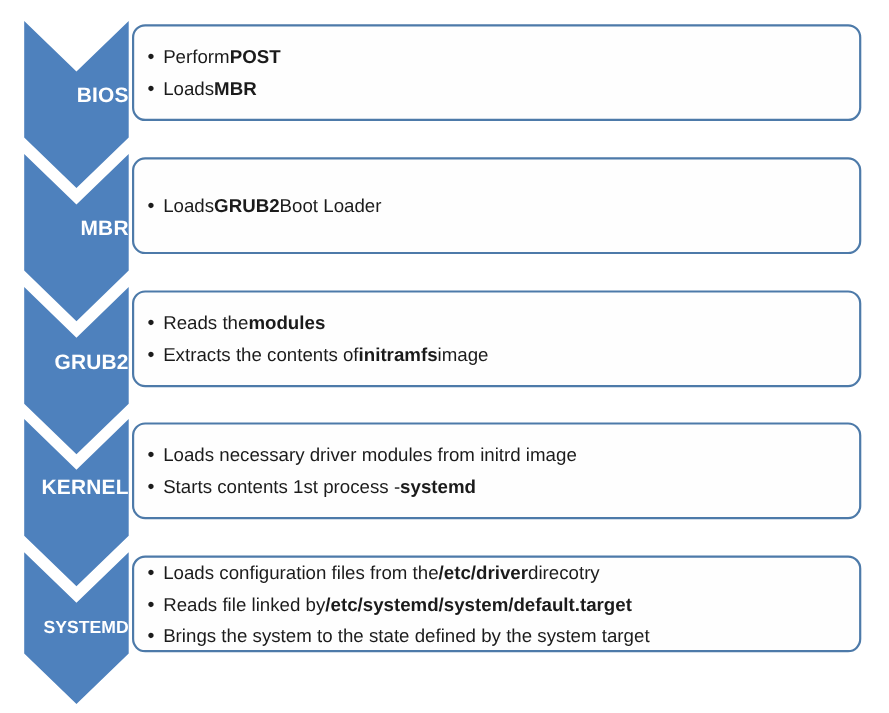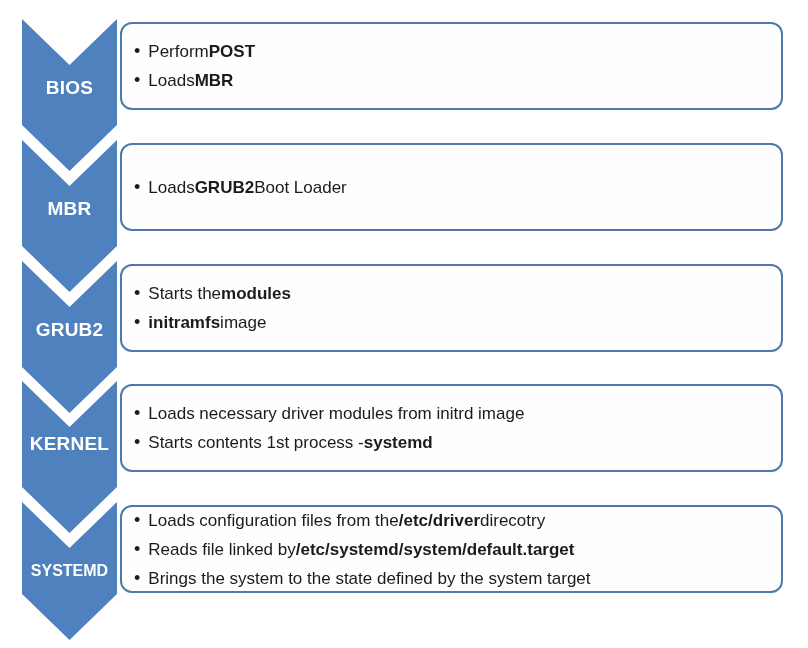--- a/index.html
+++ b/index.html
@@ -17,21 +17,21 @@
   }
   .chevron-layer {
     position: absolute;
     left: 0;
     top: 0;
   }
   .chev-label {
     position: absolute;
     left: 22px;
     width: 95px;
-    text-align: center;
+    text-align: right;
     color: #ffffff;
     font-weight: bold;
     font-size: 19px;
     line-height: 22px;
     letter-spacing: 0.2px;
     user-select: none;
   }
   .chev-label.small {
     font-size: 16px;
     letter-spacing: 0px;
@@ -98,25 +98,26 @@
         <span class="bullet-dot">•</span>
         <span>Loads </span>
         <span class="seg-bold">GRUB2</span>
         <span> Boot Loader</span>
       </div>
     </div>
     <div class="chev-label" style="top: 319px; color: rgb(255, 255, 255);">GRUB2</div>
     <div class="step-box" style="top: 264px; border-color: rgb(77, 122, 169); background: rgb(254, 254, 254);">
       <div class="bullet-line">
         <span class="bullet-dot">•</span>
-        <span>Starts the </span>
+        <span>Reads the </span>
         <span class="seg-bold">modules</span>
       </div>
       <div class="bullet-line">
         <span class="bullet-dot">•</span>
+        <span>Extracts the contents of </span>
         <span class="seg-bold">initramfs</span>
         <span> image</span>
       </div>
     </div>
     <div class="chev-label" style="top: 433px; color: rgb(255, 255, 255);">KERNEL</div>
     <div class="step-box" style="top: 384px; border-color: rgb(77, 122, 169); background: rgb(254, 254, 254);">
       <div class="bullet-line">
         <span class="bullet-dot">•</span>
         <span>Loads necessary driver modules from initrd image</span>
       </div>

